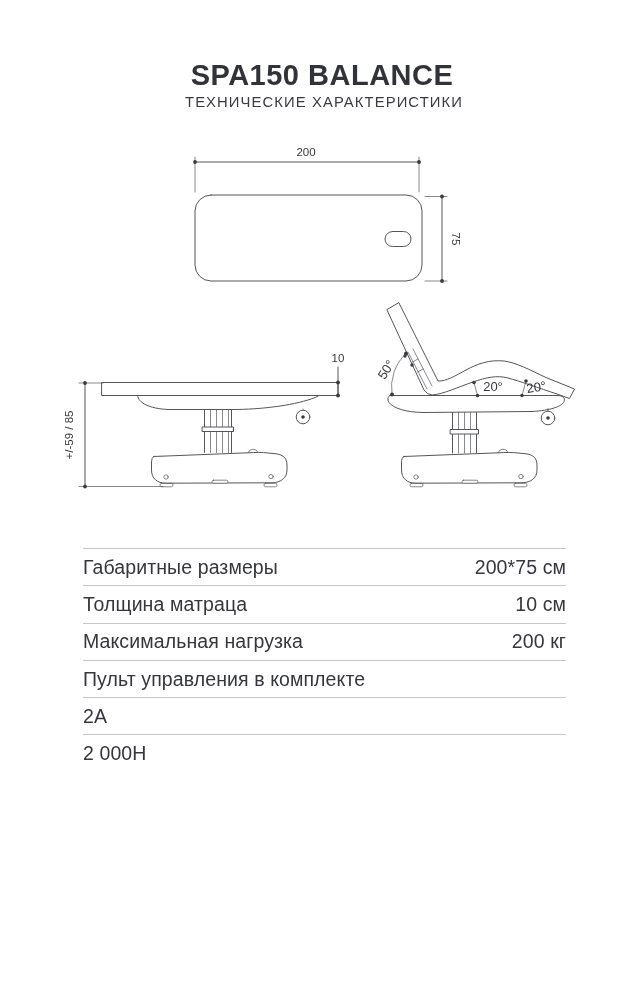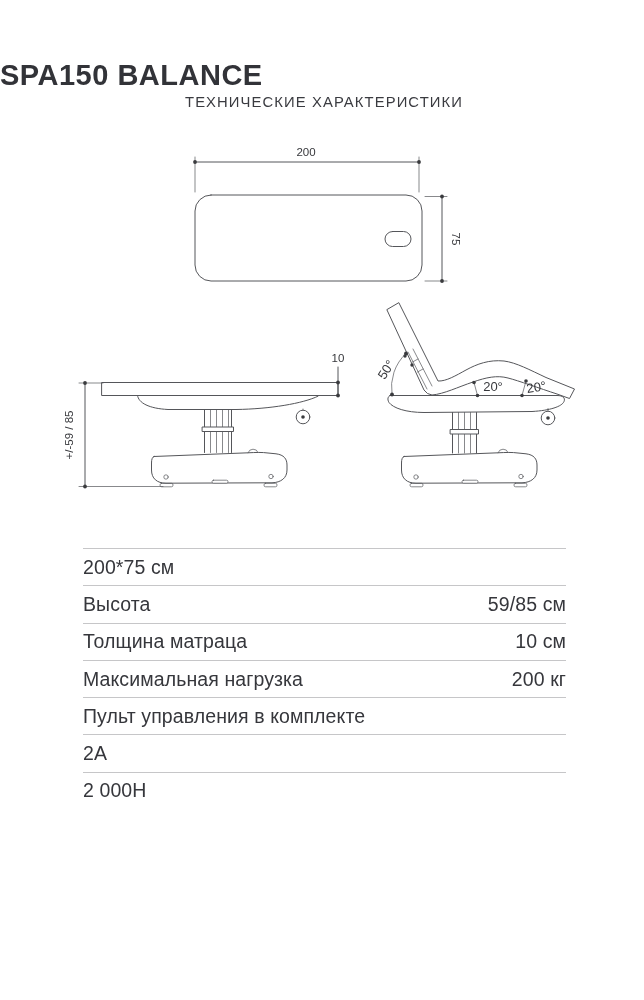--- a/index.html
+++ b/index.html
@@ -6,21 +6,21 @@
   html,body { background:#ffffff; }
   .page {
     position:relative;
     width:644px; height:1000px;
     background:#ffffff;
     font-family:"Liberation Sans","DejaVu Sans",sans-serif;
     overflow:hidden;
   }
   .title {
     position:absolute; top:59px; left:0; right:0;
-    text-align:left;
+    text-align:center;
     font-size:29px; font-weight:800; letter-spacing:0.5px;
     color:#323338;
   }
   .subtitle {
     position:absolute; top:94px; left:4px; right:0;
     text-align:center;
     font-size:14.8px; font-weight:500; letter-spacing:1.1px;
     color:#3a3b40;
   }
   .drawings { position:absolute; top:130px; left:0; }
@@ -171,25 +171,22 @@
       <rect x="462" y="480.2" width="16" height="3" rx="1.5" class="thin whitefill"></rect>
 
       <line x1="548" y1="408.5" x2="548" y2="411.5" class="thin"></line>
       <circle cx="548" cy="418" r="6.8"></circle>
       <circle cx="548" cy="418" r="1.8" class="dot"></circle>
     </g>
   </svg>
 
   <div class="spec-table">
     <div class="spec-row">
+      <span class="spec-label">Габаритные размеры</span>
       <span class="spec-value">200*75 см</span>
-    </div>
-    <div class="spec-row">
-      <span class="spec-label">Высота</span>
-      <span class="spec-value">59/85 см</span>
     </div>
     <div class="spec-row">
       <span class="spec-label">Толщина матраца</span>
       <span class="spec-value">10 см</span>
     </div>
     <div class="spec-row">
       <span class="spec-label">Максимальная нагрузка</span>
       <span class="spec-value">200 кг</span>
     </div>
     <div class="spec-row">

